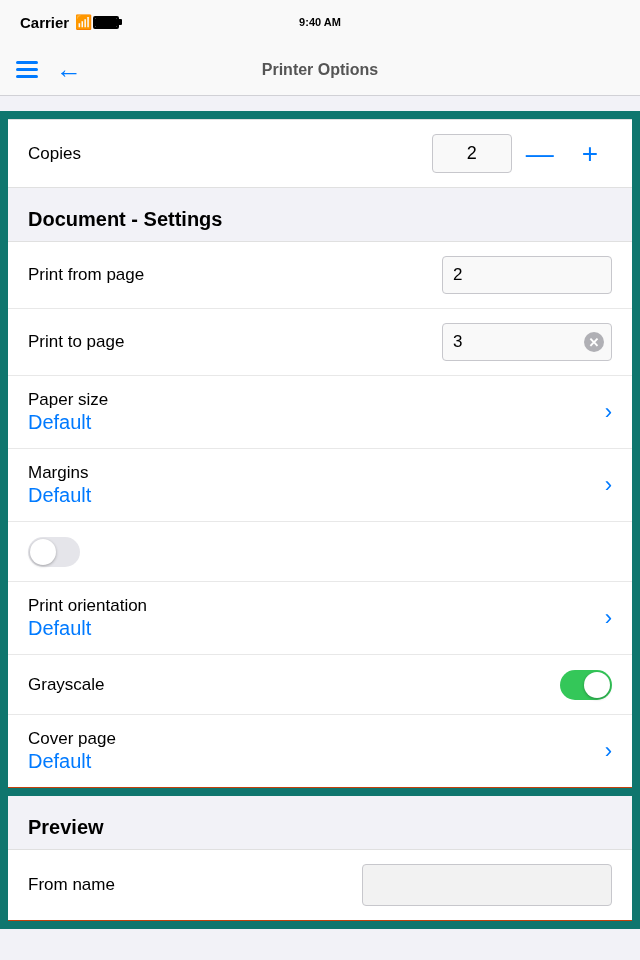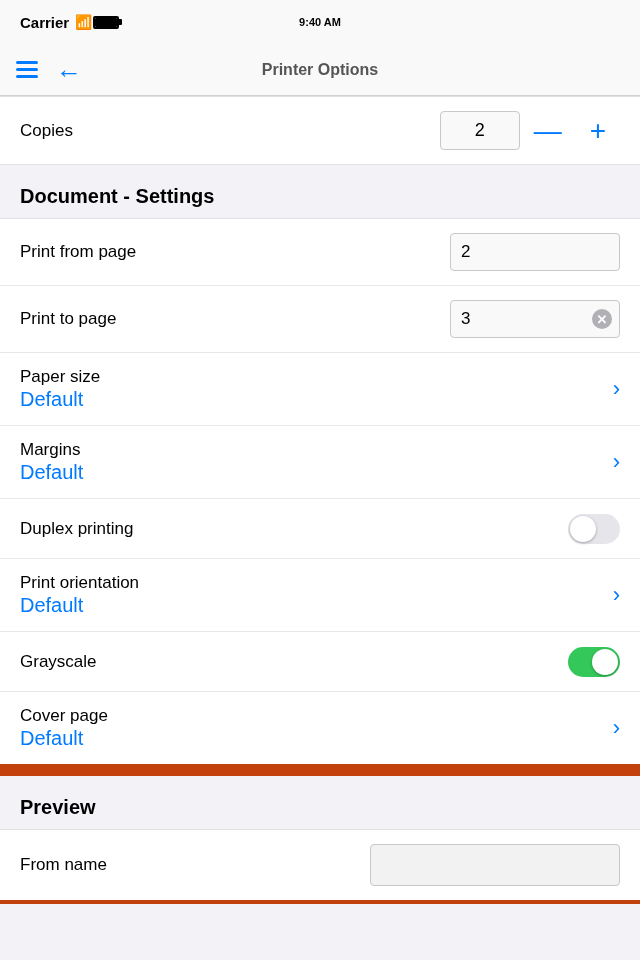--- a/index.html
+++ b/index.html
@@ -54,21 +54,21 @@
     
     .back-arrow {
       color: #007aff;
       font-size: 26px;
       cursor: pointer;
       line-height: 1;
       margin-top: -2px;
     }
 
     
-    .content { background: #c2410c; padding: 0; }
+    .content { background: #0f766e; padding: 8px; margin-top: 15px; }
 
     
     .copies-row {
       background: white;
       display: flex;
       align-items: center;
       padding: 14px 20px;
       border-bottom: 1px solid #e0e0e0;
       border-top: 1px solid #e0e0e0;
     }
@@ -100,21 +100,21 @@
       font-size: 20px;
       font-weight: 700;
       color: #000;
       background: #f2f2f7;
     }
 
     
     .settings-group {
       background: white;
       border-top: 1px solid #e0e0e0;
-      border-bottom: 4px solid #c2410c;
+      border-bottom: 1px solid #c2410c;
       margin-bottom: 0;
     }
 
     
     .settings-row {
       display: flex;
       align-items: center;
       padding: 14px 20px;
       border-bottom: 1px solid #e8e8e8;
       background: white;
@@ -312,23 +312,20 @@
 
     <div class="settings-row">
       <div class="row-label-wrap">
         <span class="row-label">Margins</span>
         <span class="row-sublabel">Default</span>
       </div>
       <span class="chevron">›</span>
     </div>
 
     <div class="settings-row">
-      <div class="row-label-wrap">
-        <span class="row-label">Duplex printing</span>
-      </div>
       <div class="toggle-wrap">
         <div class="toggle off">
           <div class="toggle-knob"></div>
         </div>
       </div>
     </div>
 
     <div class="settings-row">
       <div class="row-label-wrap">
         <span class="row-label">Print orientation</span>

